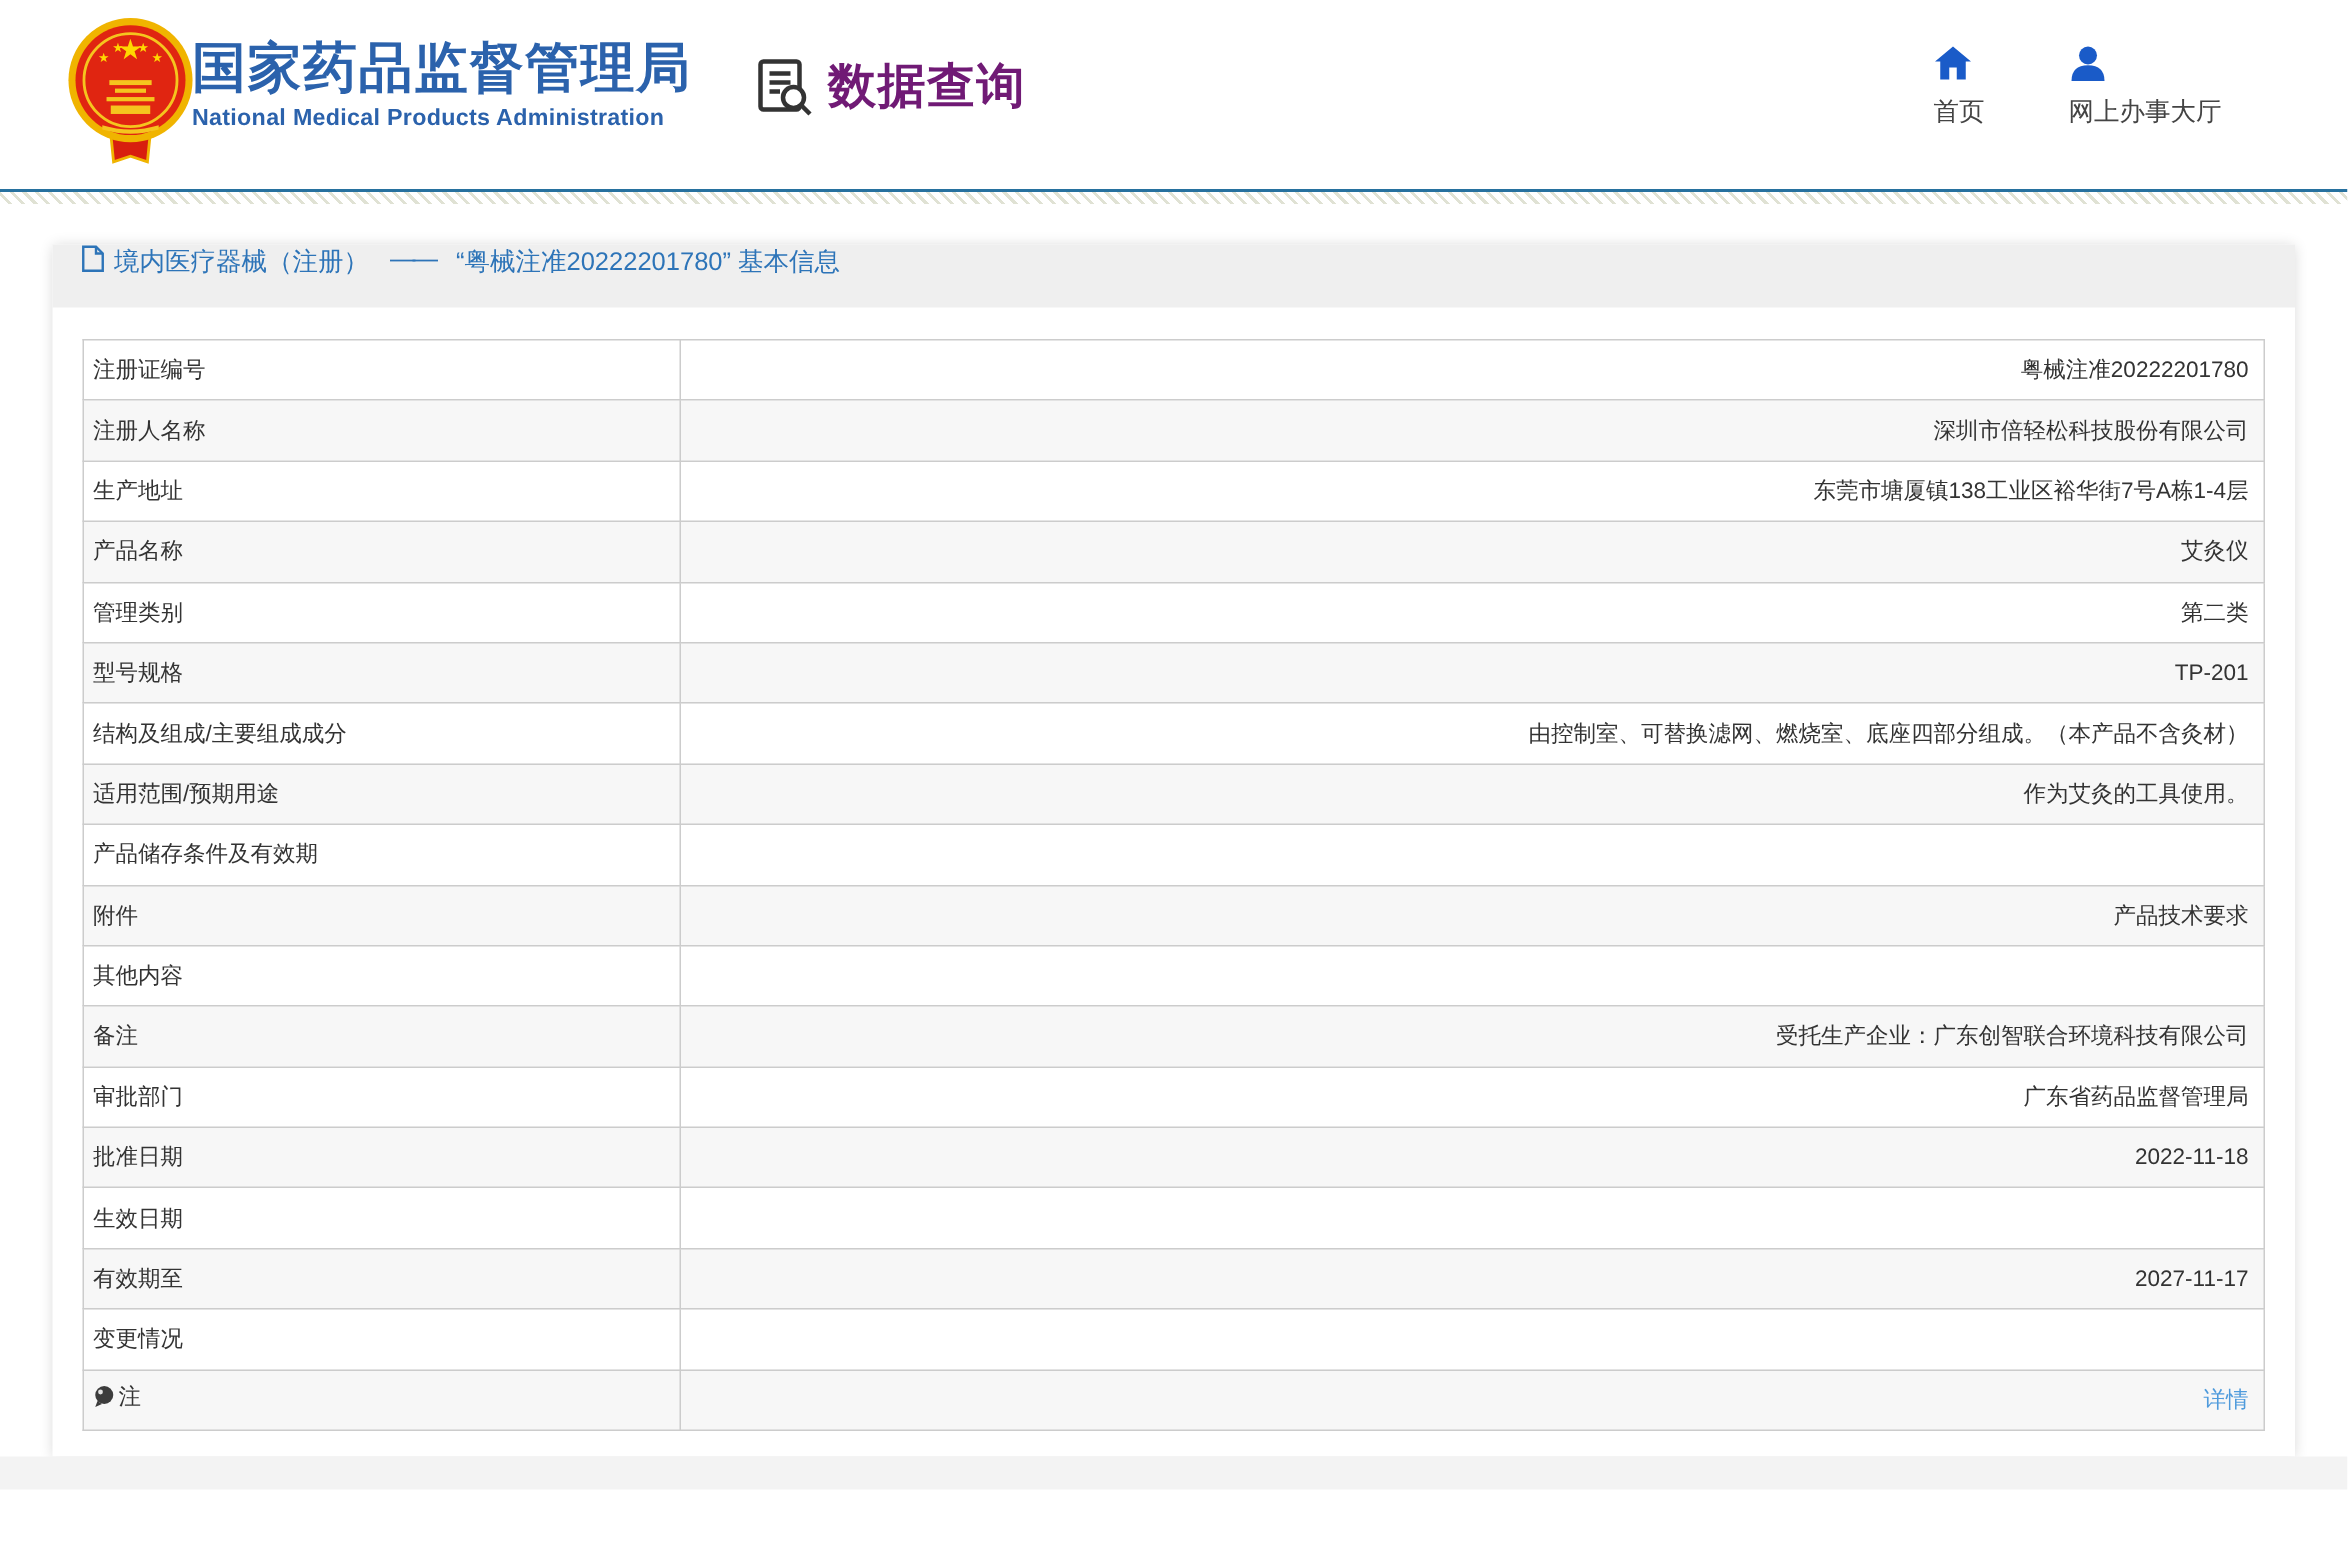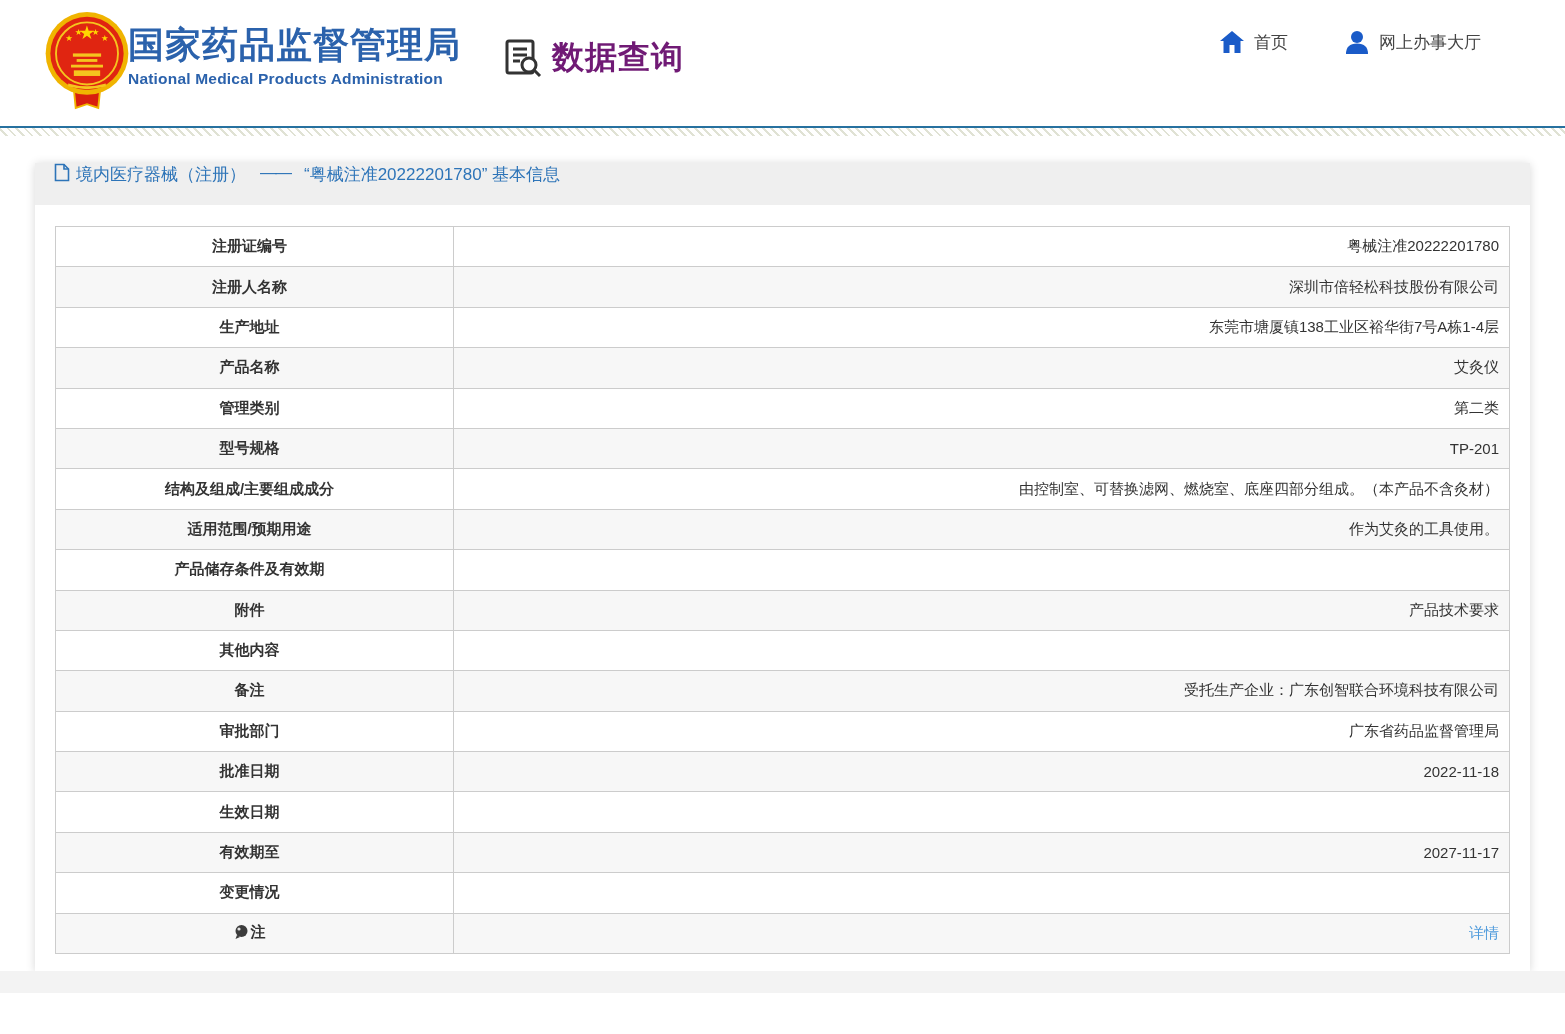--- a/index.html
+++ b/index.html
@@ -8,40 +8,40 @@
 
   
   .site-header { position:relative; height:126px; background:#fff; }
   .logo-emblem { position:absolute; left:40px; top:10px; }
   .brand-text { position:absolute; left:128px; top:24px; }
   .brand-title { font-size:36px; font-weight:bold; color:#2b62ac; letter-spacing:1px; line-height:1.15; }
   .brand-sub { font-size:15.5px; font-weight:600; color:#2b62ac; margin-top:5px; letter-spacing:.2px; }
   .data-query { position:absolute; left:503px; top:36px; display:flex; align-items:center; gap:9px; cursor:pointer; }
   .data-query-label { font-size:32px; font-weight:700; color:#701a75; letter-spacing:1px; }
   .header-nav { position:absolute; right:84px; top:30px; display:flex; gap:56px; }
-  .nav-item { display:flex; flex-direction:row; align-items:flex-end; gap:9px; cursor:pointer; }
+  .nav-item { display:flex; flex-direction:column; align-items:flex-start; gap:9px; cursor:pointer; }
   .nav-item .nav-label { font-size:17px; color:#444; }
 
   
   .header-divider { border-top:2px solid #27719f; height:10px;
     background:repeating-linear-gradient(45deg,#ffffff 0 4px,#e0e2d4 4px 6px); }
 
   
   .content-wrap { padding:27px 35px 0 35px; }
   .card { background:#fff; box-shadow:0 1px 9px rgba(0,0,0,.16); }
   .card-header { height:42px; background:#efefef; display:flex; padding:0 19px; }
   .card-header .crumb-icon { margin-right:6px; display:flex; }
   .crumb-text { font-size:17px; color:#2d74b8; }
   .crumb-sep { font-size:17px; color:#2d74b8; margin:0 14px; letter-spacing:-2px; }
 
   .card-body { padding:21px 20px 17px 20px; }
   table.info-table { width:100%; border-collapse:collapse; table-layout:fixed; }
   .info-table col.c-label { width:398px; }
   .info-table th, .info-table td { border:1px solid #ccc; height:40.4px; font-size:15px; vertical-align:middle; }
-  .info-table th { font-weight:bold; text-align:center; padding:0 16px 0 6px; color:#333; }
+  .info-table th { font-weight:normal; text-align:left; padding:0 16px 0 6px; color:#333; }
   .info-table td { text-align:right; padding:0 10px; color:#333; }
   .info-table tr:nth-child(even) { background:#f7f7f7; }
   .note-label { display:inline-flex; align-items:center; gap:2px; }
   a.detail-link { color:#4f9bdc; text-decoration:none; cursor:pointer; }
 
   .page-footer-strip { height:22px; background:#f3f3f3; margin-top:0; }
 </style>
 </head>
 <body>
 

